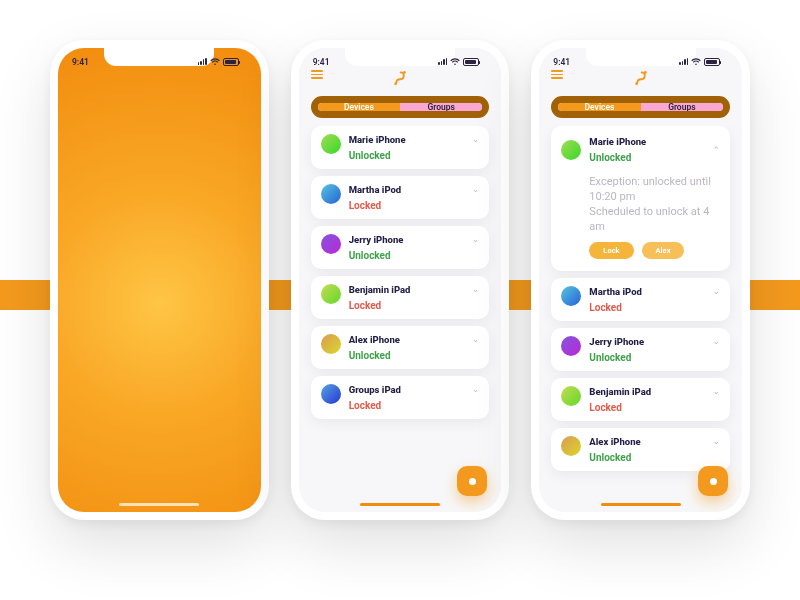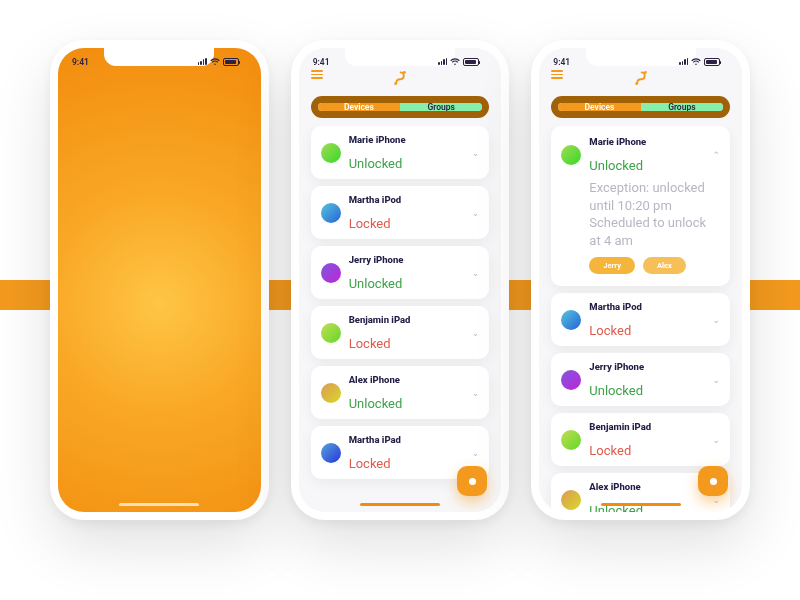--- a/index.html
+++ b/index.html
@@ -109,50 +109,50 @@
     border: 7px solid #a16207;
     border-radius: 14px;
     overflow: hidden;
     height: 22px;
   }
   .tab {
     flex: 1; display:flex; align-items:center; justify-content:center;
     font-size: 8.5px; font-weight: 600;
   }
   .tab.active { background: #f39a1e; color: #fff; }
-  .tab.inactive { background: #86efac; color: #2c2340; }
+  .tab.inactive { background: #f9a8d4; color: #2c2340; }
 
   .list {
     padding: 0 12px 60px;
     display: flex; flex-direction: column; gap: 7px;
     overflow: hidden;
   }
   .card {
     background: #fff; border-radius: 10px;
     box-shadow: 0 4px 14px rgba(0,0,0,0.06);
     padding: 8px 10px;
-    display: flex; align-items: center;
+    display: flex; align-items: flex-start;
     position: relative;
   }
   .avatar {
     width: 20px; height: 20px; border-radius: 50%;
     flex: 0 0 20px;
     display:flex; align-items:center; justify-content:center;
     color:#fff; font-size:9px; font-weight:700;
   }
   .card-body { margin-left: 8px; flex:1; }
   .dev-name { font-size: 9.5px; font-weight: 800; color: #232048; }
-  .dev-status { font-size: 13px; font-weight: 400; margin-top: 11px;}
+  .dev-status { font-size: 10px; font-weight: 700; margin-top: 5px;}
   .st-unlocked { color: #3fa24a; }
   .st-locked { color: #e05b4b; }
   .chev { color: #b9b6c2; font-size: 9px; }
 
   .card.expanded { display:block; padding: 10px 10px 12px; }
   .card.expanded .row { display:flex; align-items:center; }
-  .exp-text { font-size: 13px; color: #b9b6c2; margin-top: 6px; margin-left: 28px; line-height: 1.35;}
+  .exp-text { font-size: 11px; color: #b9b6c2; margin-top: 12px; margin-left: 28px; line-height: 1.35;}
   .exp-actions { display:flex; gap: 8px; margin-top: 8px; margin-left: 28px;}
   .pill {
     font-size: 7.5px; font-weight: 700; color: #fff;
     padding: 4px 14px; border-radius: 11px;
   }
   .pill.lock { background: #f5b43a; }
   .pill.auto { background: #f5b43a; opacity: 0.85;}
 
   .fab {
     position: absolute; bottom: 16px; right: 14px;
@@ -278,21 +278,21 @@
             <div class="avatar" style="background: linear-gradient(135deg, hsl(30 65% 60%), hsl(60 70% 50%));"></div>
             <div class="card-body">
               <div class="dev-name">Alex iPhone</div>
               <div class="dev-status st-unlocked">Unlocked</div>
             </div>
             <div class="chev">⌄</div>
           </div>
           <div class="card">
             <div class="avatar" style="background: linear-gradient(135deg, hsl(205 65% 60%), hsl(235 70% 50%));"></div>
             <div class="card-body">
-              <div class="dev-name">Martha iPad</div>
+              <div class="dev-name">Groups iPad</div>
               <div class="dev-status st-locked">Locked</div>
             </div>
             <div class="chev">⌄</div>
           </div>
         </div>
       <div class="fab">
           <div class="fab-dot"></div>
         </div>
       <div class="home-ind"></div>
     </div>
@@ -344,21 +344,21 @@
               <div class="dev-name">Marie iPhone</div>
               <div class="dev-status st-unlocked">Unlocked</div>
             </div>
             <div class="chev">⌃</div>
           </div>
           <div class="exp-text">
             <div>Exception: unlocked until 10:20 pm</div>
             <div>Scheduled to unlock at 4 am</div>
           </div>
           <div class="exp-actions">
-            <div class="pill lock">Jerry</div>
+            <div class="pill lock">Lock</div>
             <div class="pill auto">Alex</div>
           </div>
         </div>
         <div class="card">
             <div class="avatar" style="background: linear-gradient(135deg, hsl(190 65% 60%), hsl(220 70% 50%));"></div>
             <div class="card-body">
               <div class="dev-name">Martha iPod</div>
               <div class="dev-status st-locked">Locked</div>
             </div>
             <div class="chev">⌄</div>

